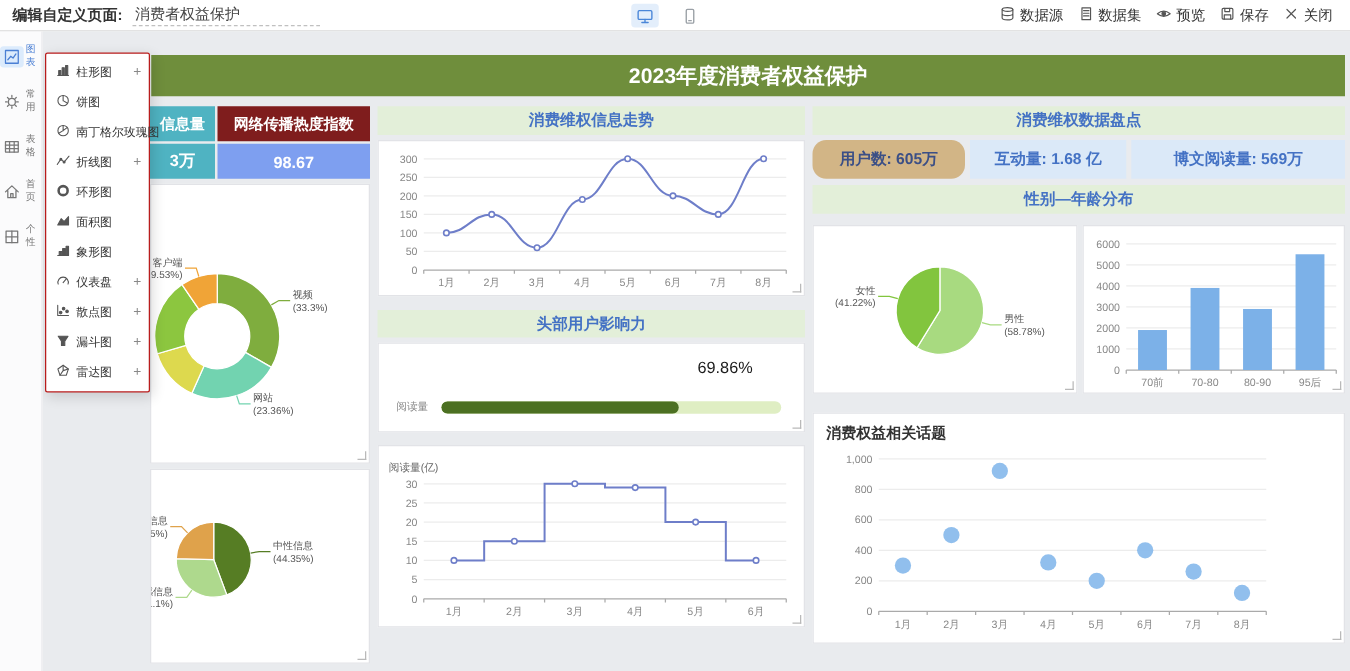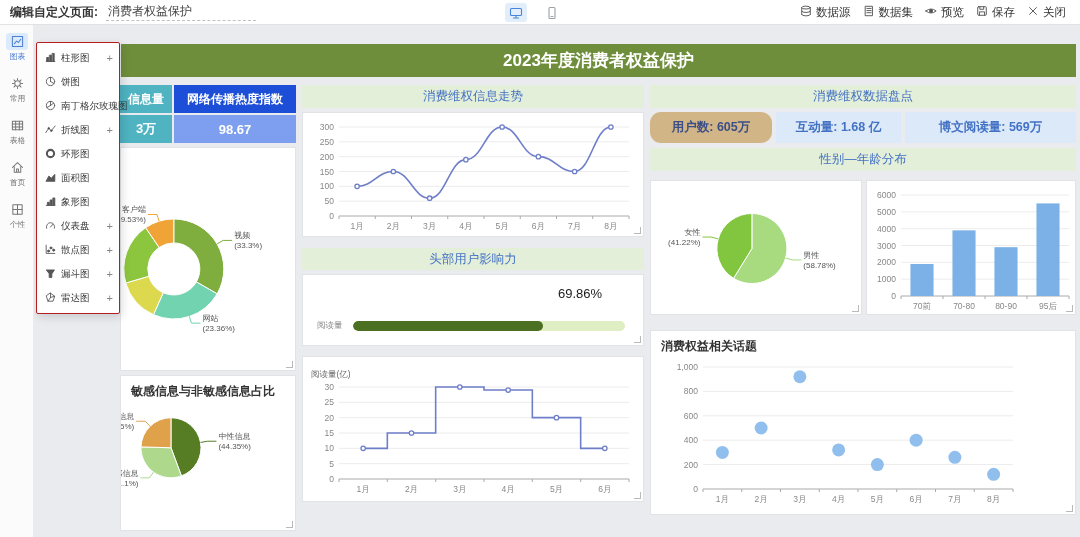--- a/index.html
+++ b/index.html
@@ -13,44 +13,44 @@
   #topbar input { width:150px; font-size:12px; color:#444; border:none; border-bottom:1px dashed #c0c0c0; outline:none; padding:1px 2px; font-family:inherit; }
   #topbar .tb-center { position:absolute; left:505px; top:0; height:25px; display:flex; align-items:center; gap:14px; }
   .dev-btn { width:22px; height:19px; display:flex; align-items:center; justify-content:center; border-radius:3px; color:#9aa0a6; cursor:pointer; }
   .dev-btn.active { background:#e3eefb; color:#4a86d8; }
   #topbar .tb-right { margin-left:auto; display:flex; align-items:center; gap:12px; padding-right:14px; }
   .tb-action { display:flex; align-items:center; gap:4px; font-size:11.5px; color:#333; cursor:pointer; }
   .tb-action svg { color:#555; }
 
   
   #sidebar { position:absolute; left:0; top:25px; width:34px; height:512px; background:#fbfbfc; border-right:1px solid #ebebee; z-index:55; }
-  .sb-item { width:34px; padding:5px 0 4px 0; display:flex; flex-direction:column; align-items:center; gap:1px; cursor:pointer; color:#777; margin-top:3px; }
+  .sb-item { width:34px; padding:5px 0 4px 0; display:flex; flex-direction:row; align-items:center; gap:1px; cursor:pointer; color:#777; margin-top:3px; }
   .sb-item .sb-ico { width:22px; height:17px; display:flex; align-items:center; justify-content:center; border-radius:3px; }
   .sb-item .sb-lab { font-size:8.5px; transform:scale(.92); color:#777; }
   .sb-item.active .sb-ico { background:#dcebfc; color:#4a7fd4; }
   .sb-item.active .sb-lab { color:#4a7fd4; }
 
   
   #chart-menu { position:absolute; left:36px; top:42px; width:84px; background:#fff; border:1px solid #b91c1c; border-radius:2px; box-shadow:2px 3px 10px rgba(0,0,0,.14); z-index:50; padding:3px 0; }
   .menu-item { height:24px; display:flex; align-items:center; padding:0 6px 0 8px; gap:5px; font-size:10px; color:#333; cursor:pointer; }
   .menu-item svg { color:#555; flex:none; }
   .menu-item .mi-label { white-space:nowrap; transform:scale(.95); transform-origin:left center; }
   .menu-item .mi-plus { margin-left:auto; color:#888; font-size:11px; }
 
   
   .widget { position:absolute; }
   .panel { background:#fff; border:1px solid #e2e3e7; }
   .panel::after { content:''; position:absolute; right:2px; bottom:2px; width:6px; height:6px; border-right:1px solid #b9b9b9; border-bottom:1px solid #b9b9b9; }
   #banner { left:121px; top:44px; width:955px; height:33px; background:#6f8e3c; color:#fff; display:flex; align-items:center; justify-content:center; font-size:17px; font-weight:bold; }
   .mini-card { display:flex; align-items:center; justify-content:center; color:#fff; font-weight:bold; font-size:12px; }
   #lcard1 { left:120px; top:85px; width:52px; height:28px; background:#4fb3c2; }
-  #lcard2 { left:174px; top:85px; width:122px; height:28px; background:#1d4ed8; }
+  #lcard2 { left:174px; top:85px; width:122px; height:28px; background:#7f1d1d; }
   #lval1  { left:120px; top:115px; width:52px; height:28px; background:#4fb3c2; font-size:13px; }
   #lval2  { left:174px; top:115px; width:122px; height:28px; background:#7e9ff0; font-size:13px; }
-  .sec-header { background:#e3efd9; color:#4472c4; font-weight:normal; font-size:12.5px; display:flex; align-items:center; justify-content:center; }
+  .sec-header { background:#e3efd9; color:#4472c4; font-weight:bold; font-size:12.5px; display:flex; align-items:center; justify-content:center; }
   #hdr-trend { left:302px; top:85px; width:342px; height:23px; }
   #hdr-influence { left:302px; top:248px; width:342px; height:22px; }
   #hdr-datapoints { left:650px; top:85px; width:426px; height:23px; }
   #hdr-gender { left:650px; top:148px; width:426px; height:23px; }
   #donut-panel { left:120px; top:147px; width:176px; height:224px; }
   #sens-panel { left:120px; top:375px; width:176px; height:156px; }
   #line-panel { left:302px; top:112px; width:342px; height:125px; }
   #prog-panel { left:302px; top:274px; width:342px; height:72px; }
   #step-panel { left:302px; top:356px; width:342px; height:146px; }
   .stat-card { display:flex; align-items:center; justify-content:center; font-size:12.5px; font-weight:bold; }
@@ -287,21 +287,20 @@
           <path d="M32.48230288112002 166.64578754695444 A50 50 0 0 1 4.811695292300314 135.0000360142333 L27.84608155199616 128.26081872740133 A26 26 0 0 0 42.23479749818241 144.7166095244163 Z" fill="#ddd94e" stroke="#fff" stroke-width="1"></path>
           <path d="M4.811695292300314 135.0000360142333 A50 50 0 0 1 24.61793057372227 79.65901983181922 L38.145323898335576 99.483490312546 A26 26 0 0 0 27.84608155199616 128.26081872740133 Z" fill="#8cc63f" stroke="#fff" stroke-width="1"></path>
           <path d="M24.61793057372227 79.65901983181922 A50 50 0 0 1 52.79999999999999 70.96000000000001 L52.79999999999999 94.96000000000001 A26 26 0 0 0 38.145323898335576 99.483490312546 Z" fill="#f0a437" stroke="#fff" stroke-width="1"></path>
           <path d="M38.052949589986476 73.18422680683734 L35.98836253258459 66.49561855979456 L26.98836253258459 66.49561855979456" fill="none" stroke="#f0a437"></path>
           <text x="24.98836253258459" y="64.49561855979456" font-size="8" text-anchor="end" fill="#555" font-family="&quot;Liberation Sans&quot;,&quot;DejaVu Sans&quot;,sans-serif">客户端</text>
           <text x="24.98836253258459" y="74.49561855979456" font-size="8" text-anchor="end" fill="#555" font-family="&quot;Liberation Sans&quot;,&quot;DejaVu Sans&quot;,sans-serif">(9.53%)</text>
         </svg>
     </div>
 
     <div id="sens-panel" class="widget panel">
-      <div class="panel-title">敏感信息与非敏感信息占比</div>
       <svg id="sens-svg" class="chart" width="176" height="156">
           <path d="M49.983999999999995 71.76 L49.983999999999995 41.760000000000005 A30 30 0 0 1 60.41171010913111 99.88939497891707 Z" fill="#567d24" stroke="#fff" stroke-width="1"></path>
           <path d="M79.51264583220429 66.46291822639635 L86.40266319305195 65.22693247922217 L95.40266319305195 65.22693247922217" fill="none" stroke="#567d24"></path>
           <text x="97.40266319305195" y="63.22693247922217" font-size="8" text-anchor="start" fill="#555" font-family="&quot;Liberation Sans&quot;,&quot;DejaVu Sans&quot;,sans-serif">中性信息</text>
           <text x="97.40266319305195" y="73.22693247922217" font-size="8" text-anchor="start" fill="#555" font-family="&quot;Liberation Sans&quot;,&quot;DejaVu Sans&quot;,sans-serif">(44.35%)</text>
           <path d="M49.983999999999995 71.76 L60.41171010913111 99.88939497891707 A30 30 0 0 1 19.9959907704923 70.9118829968918 Z" fill="#aed98d" stroke="#fff" stroke-width="1"></path>
           <path d="M32.50328560994272 96.14082493299283 L28.424452252262686 101.82968408402448 L19.424452252262686 101.82968408402448" fill="none" stroke="#aed98d"></path>
           <text x="17.424452252262686" y="99.82968408402448" font-size="8" text-anchor="end" fill="#555" font-family="&quot;Liberation Sans&quot;,&quot;DejaVu Sans&quot;,sans-serif">敏感信息</text>
           <text x="17.424452252262686" y="109.82968408402448" font-size="8" text-anchor="end" fill="#555" font-family="&quot;Liberation Sans&quot;,&quot;DejaVu Sans&quot;,sans-serif">(31.1%)</text>
           <path d="M49.983999999999995 71.76 L19.9959907704923 70.9118829968918 A30 30 0 0 1 49.98399999999999 41.760000000000005 Z" fill="#dfa24b" stroke="#fff" stroke-width="1"></path>

